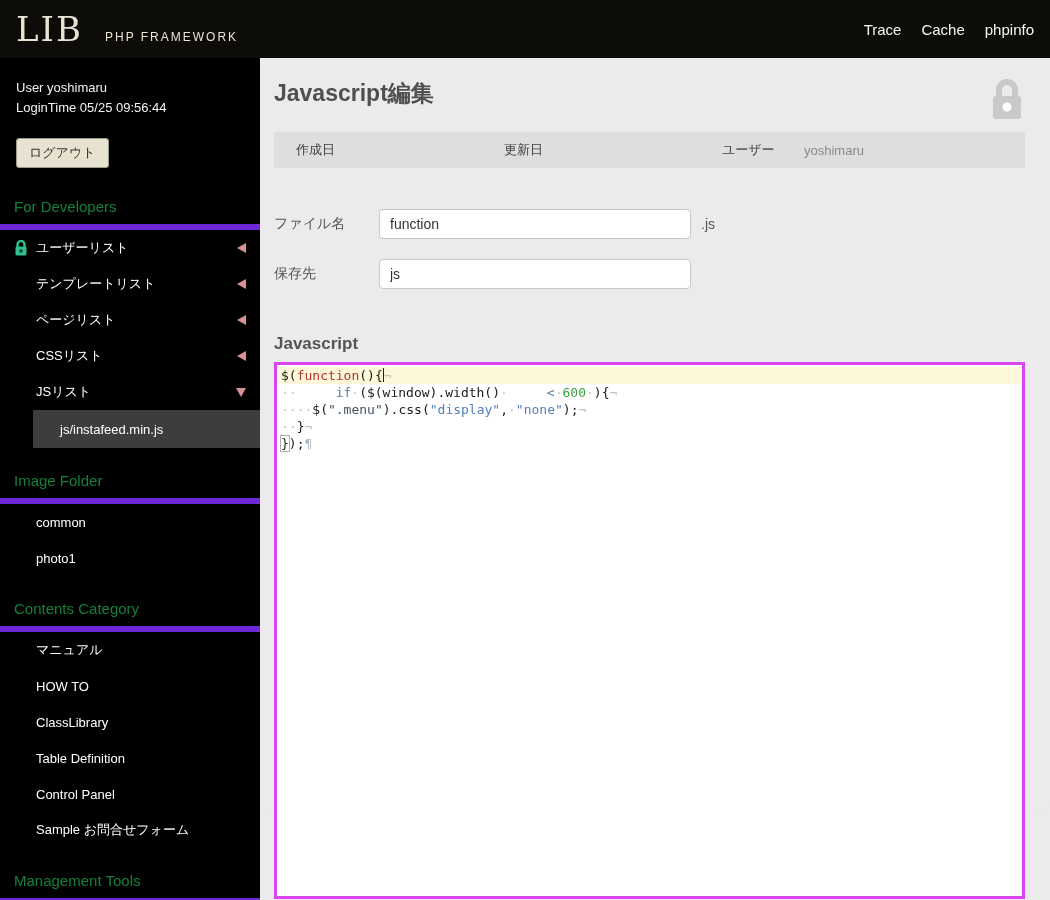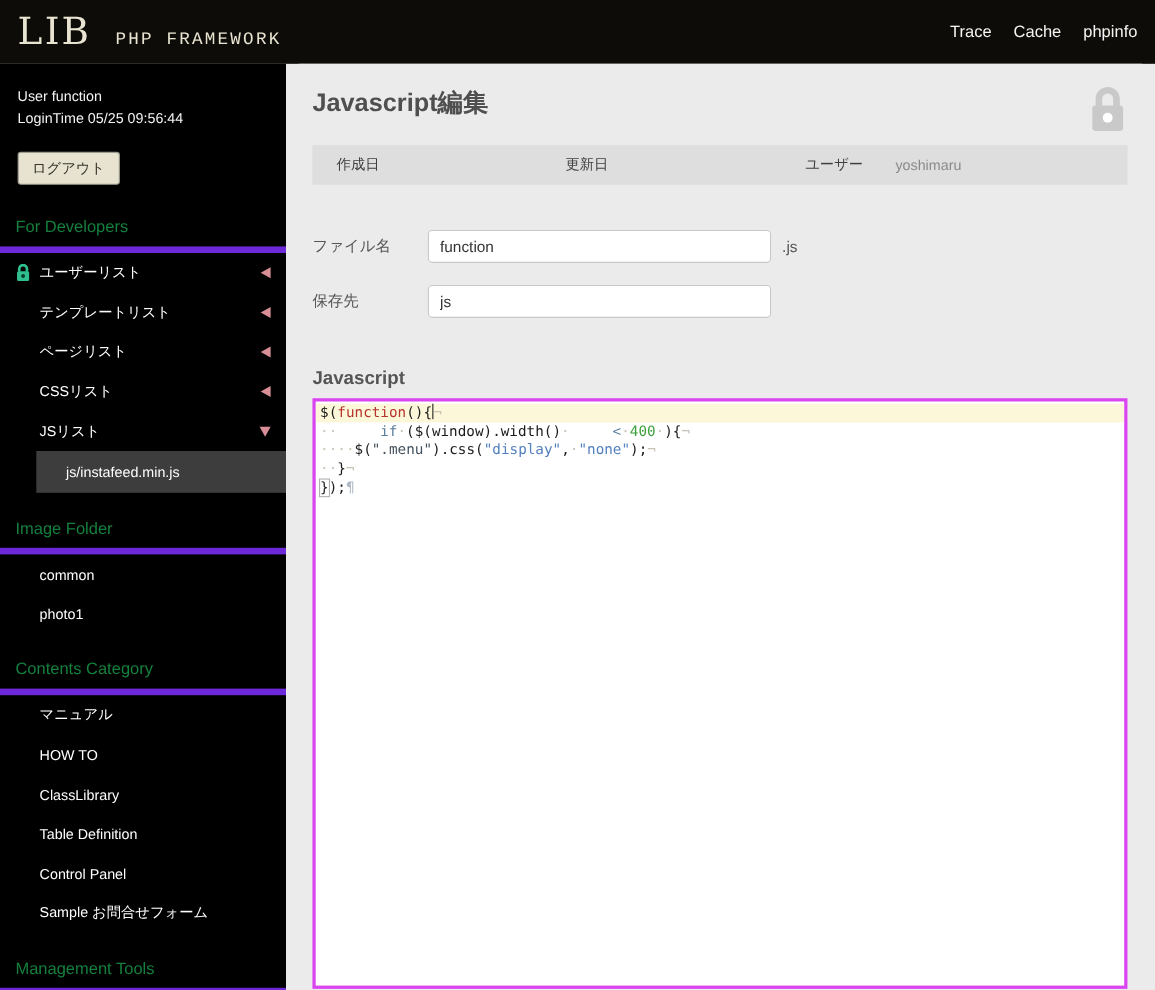--- a/index.html
+++ b/index.html
@@ -5,21 +5,21 @@
   html,body{margin:0;padding:0;background:#000;}
   .screen{position:relative;width:1050px;height:900px;overflow:hidden;
           font-family:"Liberation Sans","DejaVu Sans",sans-serif;background:#ebebeb;}
 
   
   .topbar{position:absolute;left:0;top:0;width:1050px;height:58px;background:#0d0c08;
           display:flex;align-items:center;justify-content:space-between;box-sizing:border-box;
           padding:0 16px;}
   .logo{display:flex;align-items:baseline;gap:22px;color:#e9e4d1;cursor:pointer;}
   .logo-main{font-family:"DejaVu Serif","Liberation Serif",serif;font-size:34px;letter-spacing:2px;}
-  .logo-sub{font-family:Liberation Mono, monospace;font-size:16px;letter-spacing:2px;}
+  .logo-sub{font-family:Liberation Sans, sans-serif;font-size:12px;letter-spacing:2px;}
   .top-links{display:flex;gap:20px;}
   .top-links a{color:#f5f5f5;font-size:15px;text-decoration:none;cursor:pointer;}
 
   
   .sidebar{position:absolute;left:0;top:58px;width:260px;height:842px;background:#000;color:#fff;
            box-sizing:border-box;overflow:hidden;}
   .user-info{padding:20px 0 0 16px;font-size:13px;line-height:20px;color:#f2f2f2;}
   .logout-btn{margin:20px 0 0 16px;background:#e7e3d0;color:#35352b;border:1px solid #9a9a8e;
               border-radius:3px;font-size:13px;padding:5px 12px;cursor:pointer;
               font-family:"Liberation Sans","DejaVu Sans",sans-serif;}
@@ -33,21 +33,21 @@
   .nav-item .arrow{margin-left:auto;width:0;height:0;display:block;}
   .arrow-left{border-right:9px solid var(--arrow-color);border-top:5px solid transparent;
               border-bottom:5px solid transparent;}
   .arrow-down{border-top:9px solid var(--arrow-color);border-left:5px solid transparent;
               border-right:5px solid transparent;}
   .nav-item.selected{background:#3d3d3d;margin-left:33px;padding-left:27px;height:38px;}
   .nav-section.first{margin-top:22px;}
 
   
   .main{position:absolute;left:260px;top:58px;width:790px;height:754px;background:#ebebeb;
-        box-sizing:border-box;padding:0 25px 0 24px;border-radius:13px;}
+        box-sizing:border-box;padding:0 25px 0 14px;border-radius:13px;}
   .main-header{position:relative;margin-top:20px;height:42px;}
   .page-title{font-size:23px;font-weight:bold;color:#4f4f4f;margin:0;line-height:30px;}
   .big-lock{position:absolute;right:0;top:0;}
   .meta-bar{position:relative;margin-top:12px;height:36px;background:#dedede;}
   .meta-bar span{position:absolute;top:50%;transform:translateY(-50%);font-size:13px;color:#3f3f3f;}
   .meta-created{left:22px;} .meta-updated{left:230px;} .meta-user{left:448px;}
   .meta-user-value{left:530px;color:#8a8a8a !important;}
   .form-area{margin-top:40px;}
   .form-row{display:flex;align-items:center;height:32px;margin-bottom:18px;}
   .form-row label{width:105px;font-size:14px;color:#555;}
@@ -80,21 +80,21 @@
     </div>
     <nav class="top-links" id="top-links">
         <a>Trace</a>
         <a>Cache</a>
         <a>phpinfo</a>
       </nav>
   </header>
 
   <aside class="sidebar">
     <div class="user-info">
-      <div>User function</div>
+      <div>User yoshimaru</div>
       <div>LoginTime 05/25 09:56:44</div>
     </div>
     <button class="logout-btn">ログアウト</button>
     <div id="sidebar-sections">
         <div class="nav-section first">
           <h3 class="section-title">For Developers</h3>
           <div class="nav-item">
             <span class="lock-wrap"><svg width="16" height="16" viewBox="0 0 16 16">
                 <path d="M4.5 7 v-2.5 a3.5 3.5 0 0 1 7 0 V7" fill="none" stroke="#2ec08e" stroke-width="2.4"></path>
                 <rect x="2.5" y="6.5" width="11" height="9" rx="1.5" fill="#2ec08e"></rect>
@@ -187,20 +187,20 @@
       </div>
       <div class="form-row">
         <label>保存先</label>
         <input type="text" value="js" style="">
       </div>
     </div>
 
     <h2 class="editor-heading">Javascript</h2>
     <div class="editor" id="editor">
         <div class="code-line active"><span class="tok-p">$(</span><span class="tok-k">function</span><span class="tok-p">(){</span><span class="cursor"></span><span class="tok-w">¬</span></div>
-        <div class="code-line"><span class="tok-w">··</span><span class="tok-o">if</span><span class="tok-w">·</span><span class="tok-p">($(window).width()</span><span class="tok-w">·</span><span class="tok-o">&lt;</span><span class="tok-w">·</span><span class="tok-n">400</span><span class="tok-w">·</span><span class="tok-p">){</span><span class="tok-w">¬</span></div>
+        <div class="code-line"><span class="tok-w">··</span><span class="tok-o">if</span><span class="tok-w">·</span><span class="tok-p">($(window).width()</span><span class="tok-w">·</span><span class="tok-o">&lt;</span><span class="tok-w">·</span><span class="tok-n">600</span><span class="tok-w">·</span><span class="tok-p">){</span><span class="tok-w">¬</span></div>
         <div class="code-line"><span class="tok-w">····</span><span class="tok-p">$(</span><span class="tok-sd">".menu"</span><span class="tok-p">).css(</span><span class="tok-s">"display"</span><span class="tok-p">,</span><span class="tok-w">·</span><span class="tok-s">"none"</span><span class="tok-p">);</span><span class="tok-w">¬</span></div>
         <div class="code-line"><span class="tok-w">··</span><span class="tok-p">}</span><span class="tok-w">¬</span></div>
         <div class="code-line"><span class="tok-bm">}</span><span class="tok-p">);</span><span class="tok-e">¶</span></div>
       </div>
   </main>
 
 </div>
 
 </body></html>

